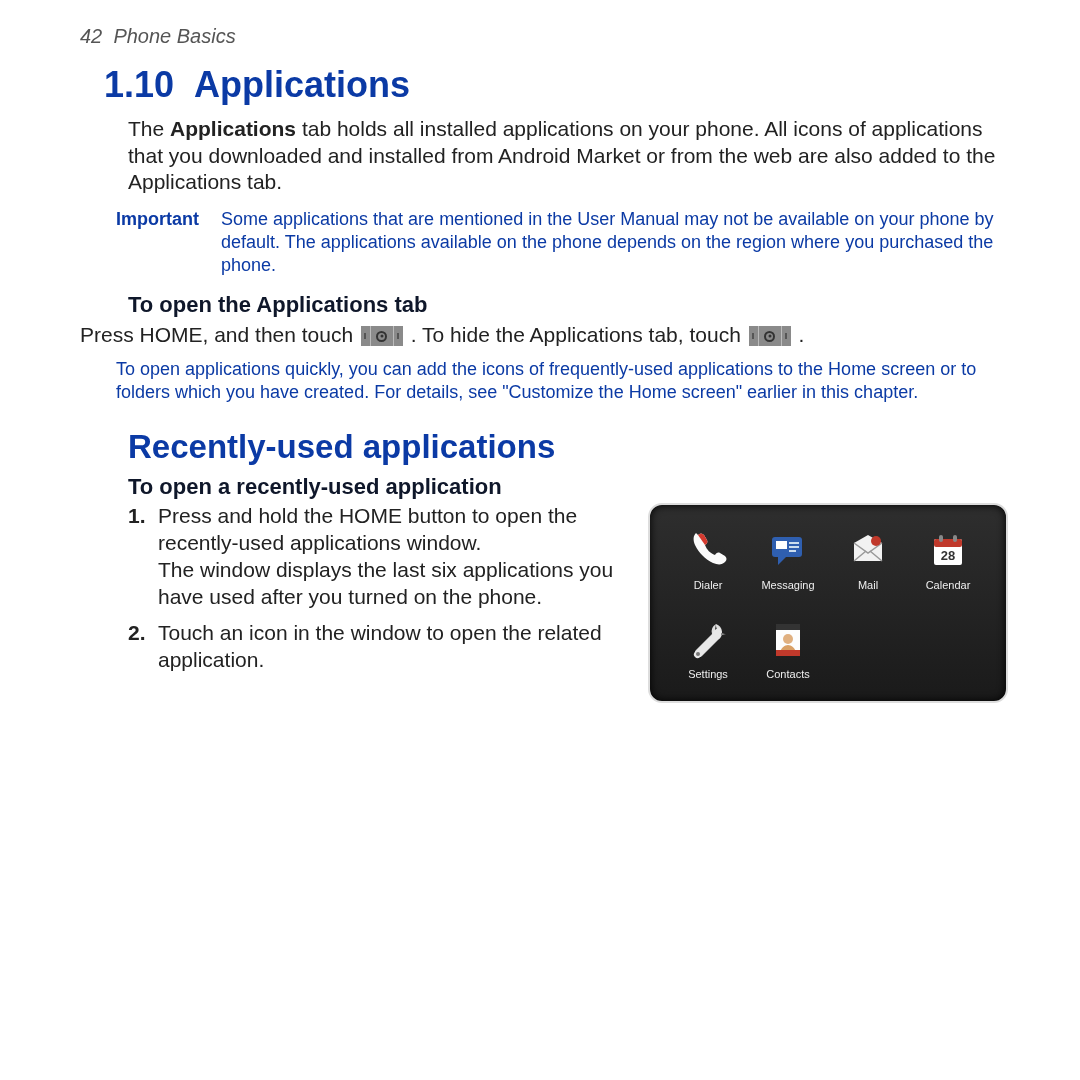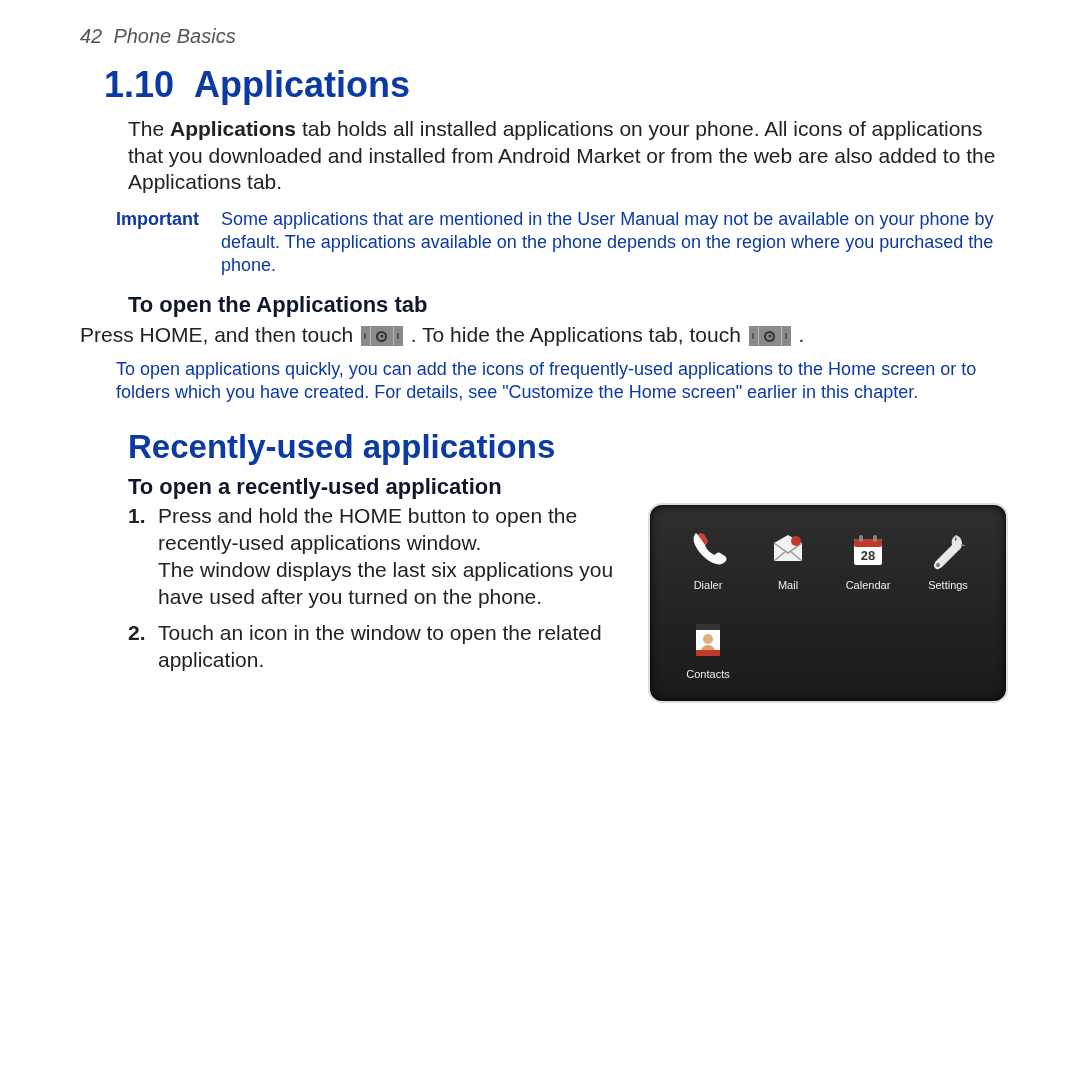--- a/index.html
+++ b/index.html
@@ -231,20 +231,33 @@
         <svg viewBox="0 0 44 44">
             <path d="M12 6 c2 -2 4 -2 6 0 l3 5 c1 2 0 4 -2 5 c2 5 5 8 10 10 c1 -2 3 -3 5 -2 l5 3 c2 2 2 4 0 6 c-3 3 -7 3 -12 1 c-8 -4 -14 -10 -18 -18 c-2 -5 -2 -9 1 -12 z" fill="#fafafa"></path>
             <path d="M12 6 c2 -2 4 -2 6 0 l3 5 c1 2 0 4 -2 5" fill="#d43a2f"></path>
           </svg>
       </div>
       <div class="app-label">Dialer</div>
     </div>
     <div class="app-icon">
       <div class="icon-box">
         <svg viewBox="0 0 44 44">
+            <rect x="6" y="8" width="30" height="20" rx="3" fill="#2f5fb0"></rect>
+            <rect x="10" y="12" width="11" height="8" fill="#fff"></rect>
+            <path d="M12 28 l0 8 l8 -8 z" fill="#2f5fb0"></path>
+            <rect x="23" y="13" width="10" height="2" fill="#cde"></rect>
+            <rect x="23" y="17" width="10" height="2" fill="#cde"></rect>
+            <rect x="23" y="21" width="7" height="2" fill="#cde"></rect>
+          </svg>
+      </div>
+      <div class="app-label">Messaging</div>
+    </div>
+    <div class="app-icon">
+      <div class="icon-box">
+        <svg viewBox="0 0 44 44">
             <path d="M8 14 L22 6 L36 14 L36 32 L8 32 Z" fill="#f2f2f2"></path>
             <path d="M8 14 L22 24 L36 14" fill="none" stroke="#999" stroke-width="1.5"></path>
             <path d="M8 32 L20 22 M36 32 L24 22" stroke="#999" stroke-width="1.5"></path>
             <circle cx="30" cy="12" r="5" fill="#c0392b"></circle>
           </svg>
       </div>
       <div class="app-label">Mail</div>
     </div>
     <div class="app-icon">
       <div class="icon-box">

